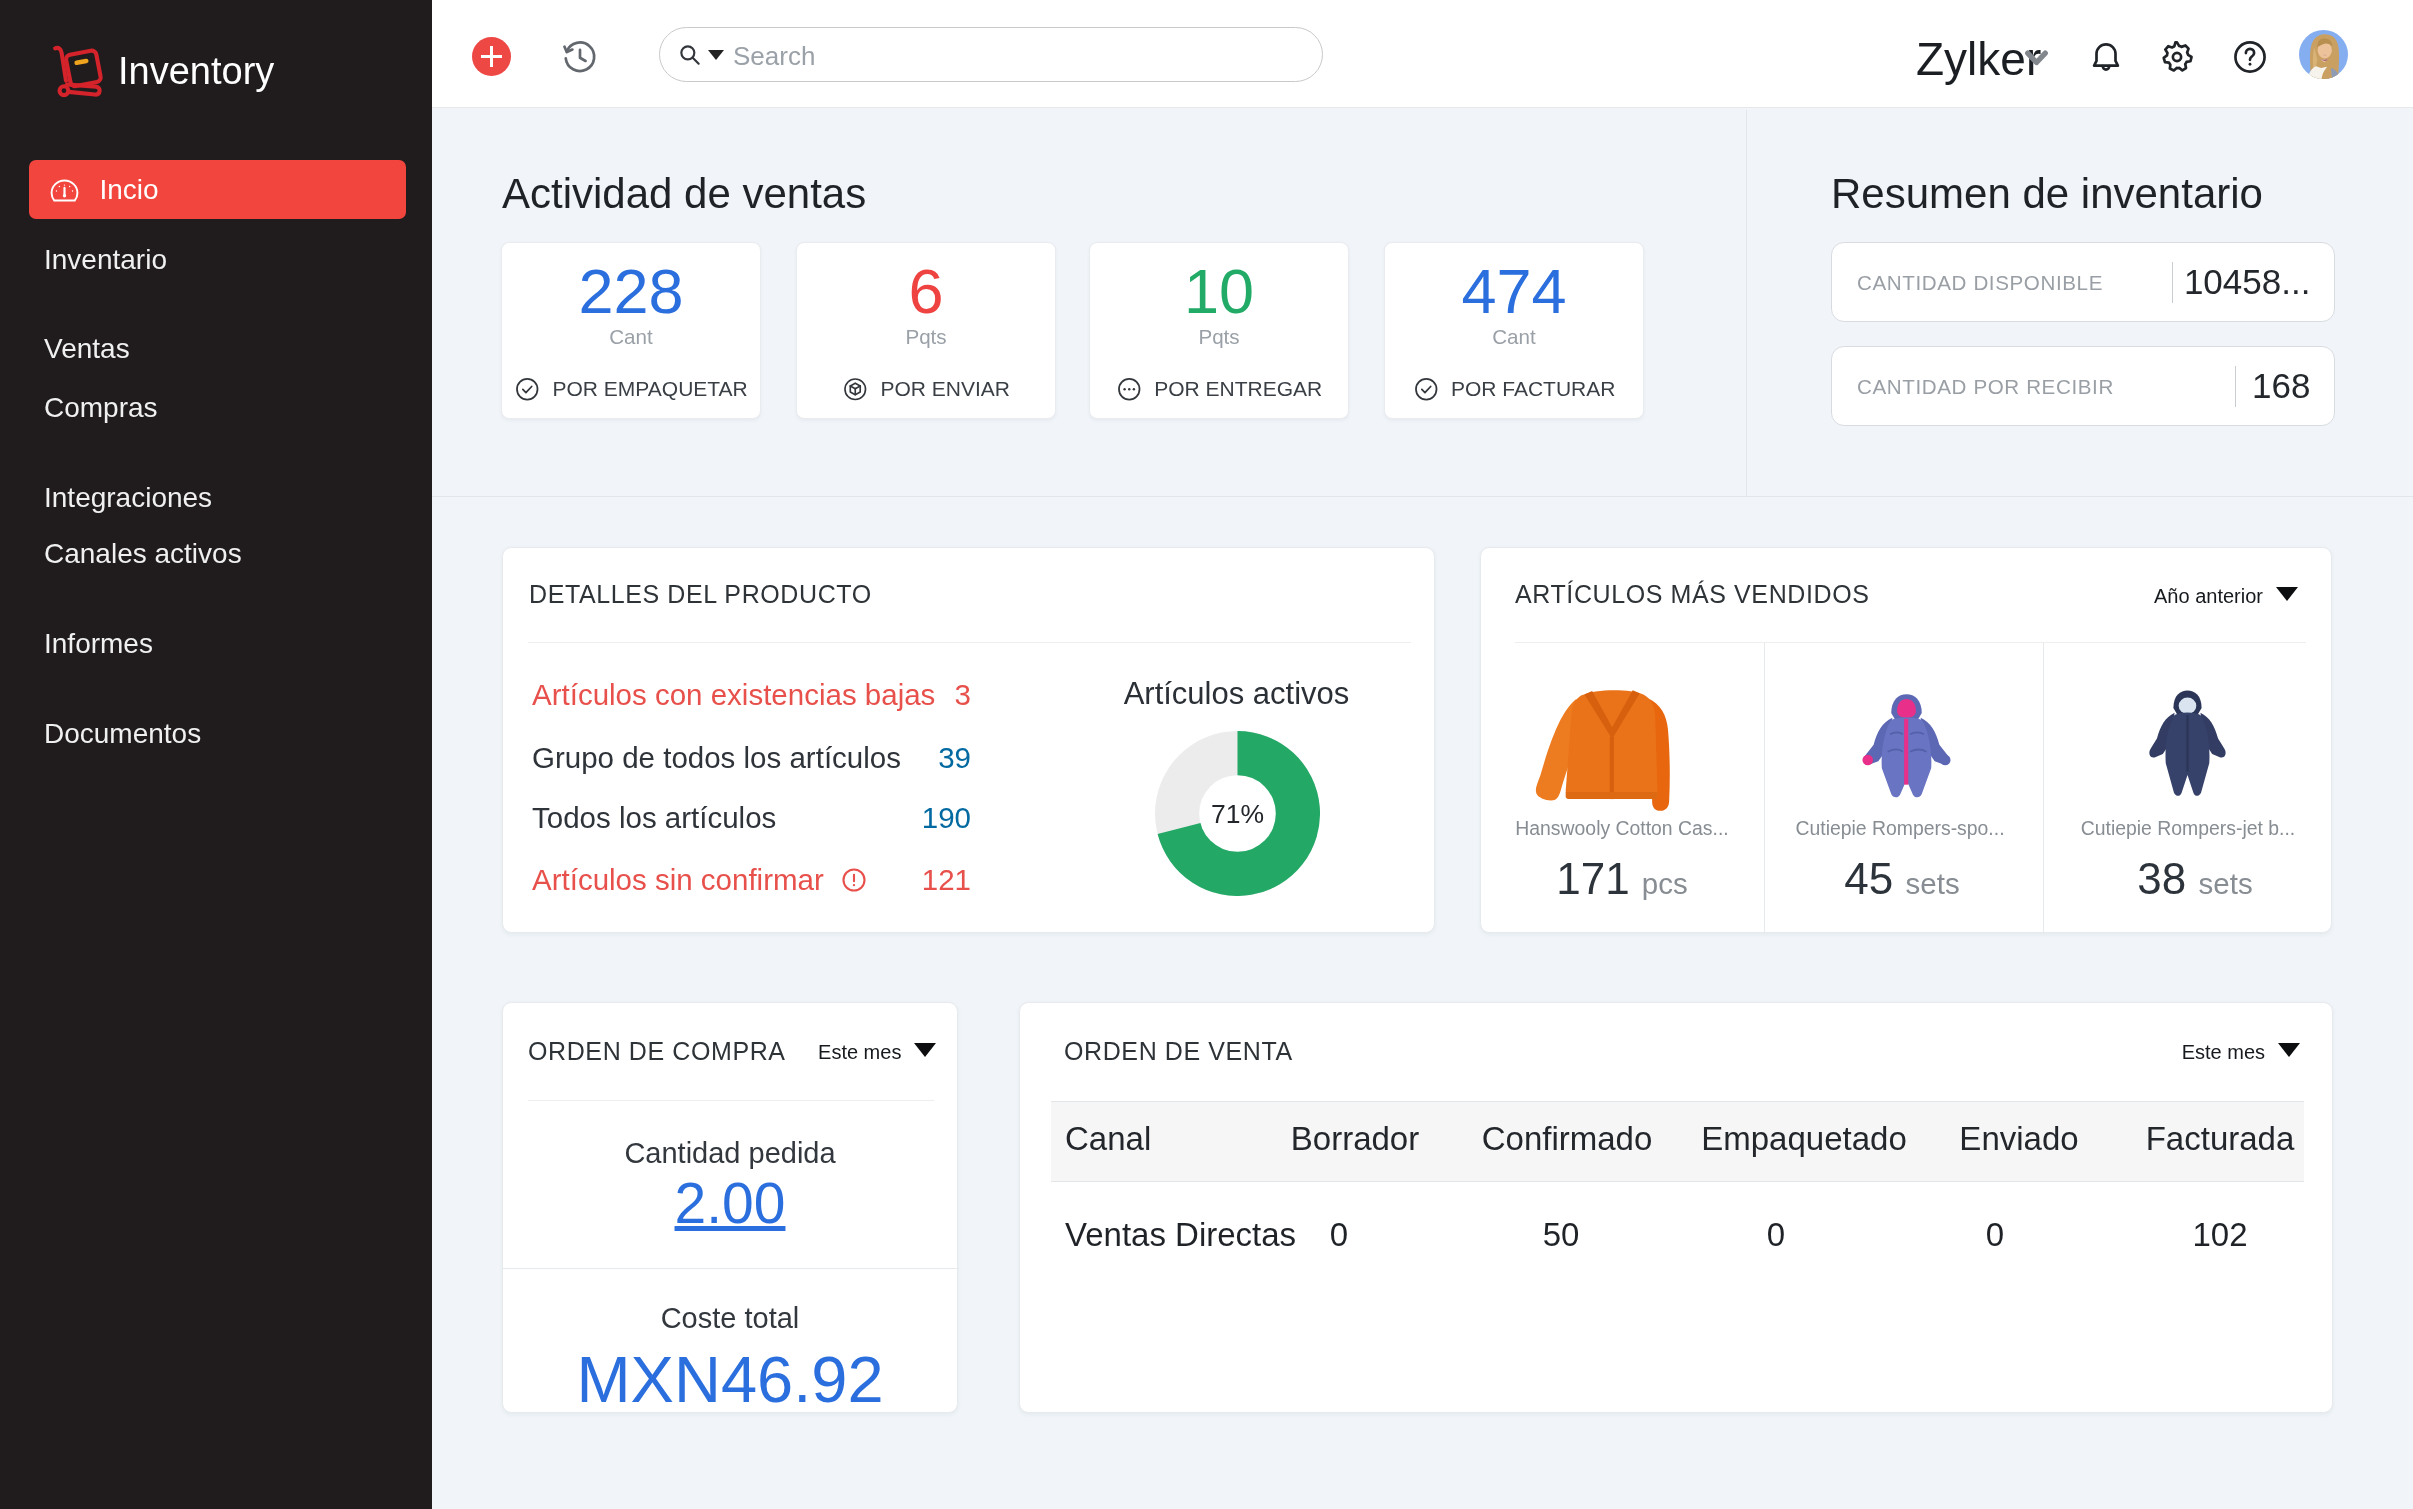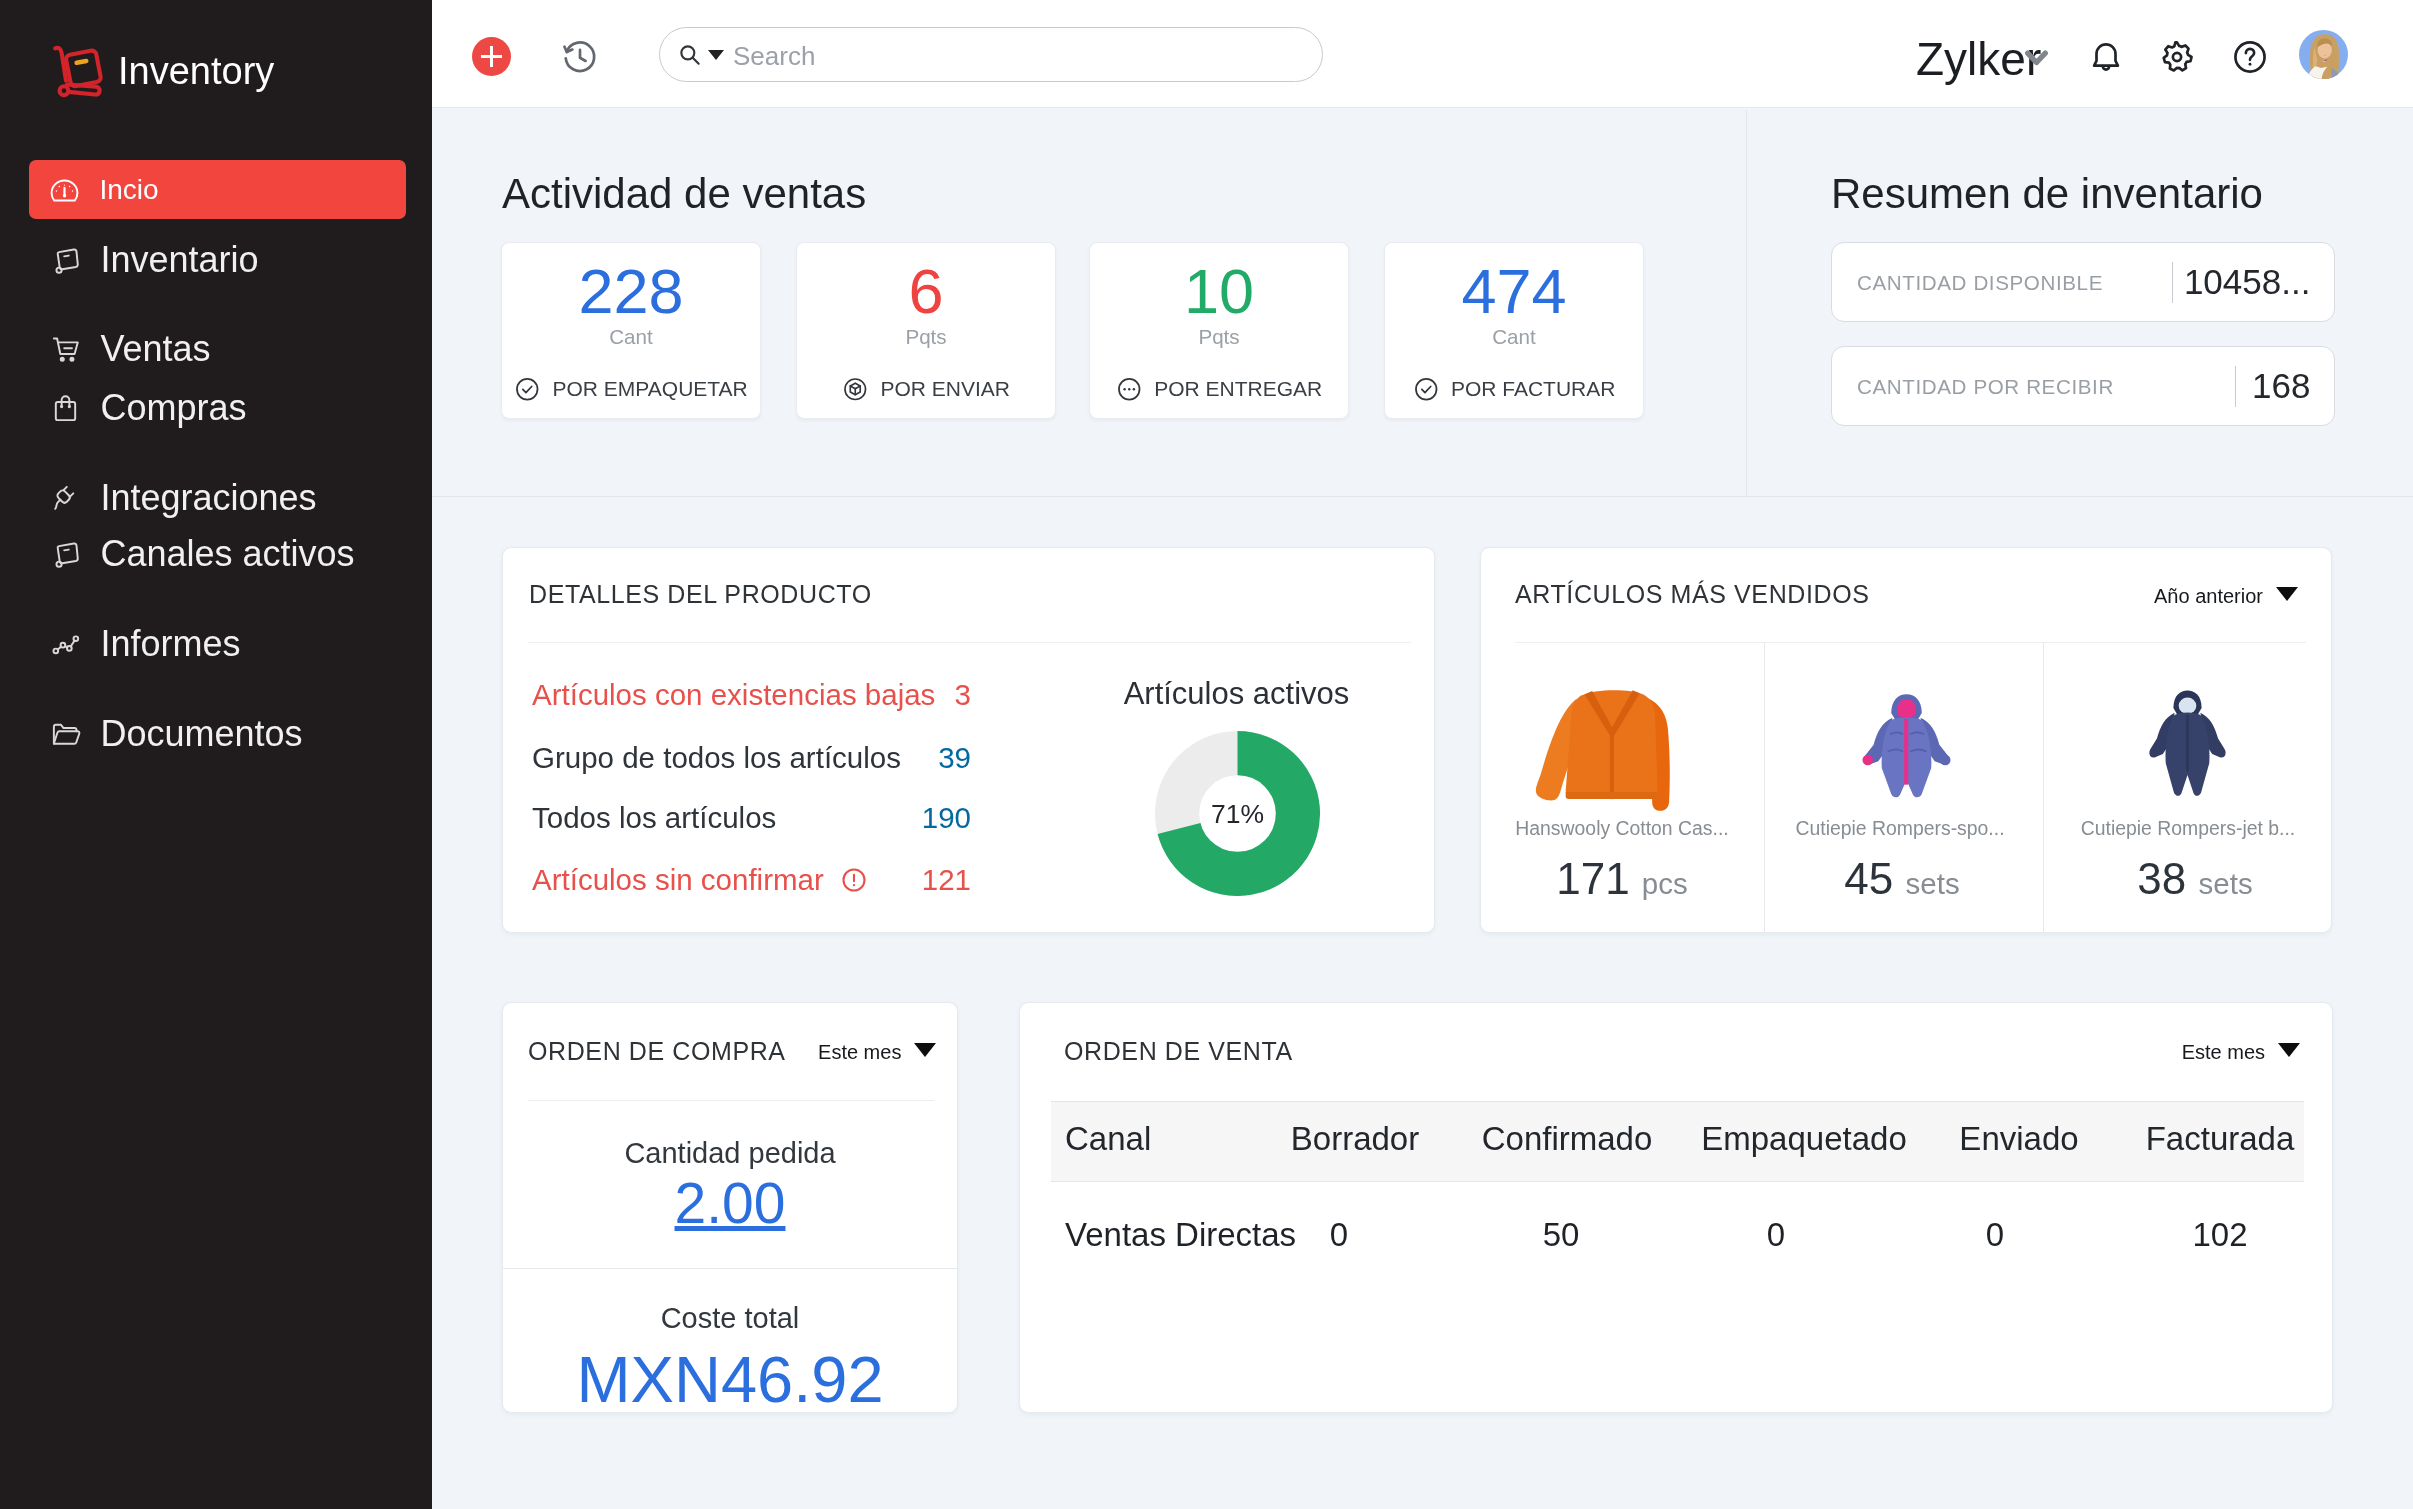--- a/index.html
+++ b/index.html
@@ -2,21 +2,21 @@
 <html style="font-size:9.4px"><head>
 <meta charset="utf-8">
 <style>
 * { margin:0; padding:0; box-sizing:border-box; }
 html,body { width:2413px; height:1509px; font-family:"Liberation Sans", sans-serif; background:#f1f5f9; overflow:hidden; }
 #page { position:absolute; top:0; left:0; width:2413px; height:1312px; }
 .abs { position:absolute; }
 
 
 #sidebar { position:absolute; left:0; top:0; width:432px; height:1509px; background:#201c1d; }
-.navitem { position:absolute; left:50px; height:32px; color:#f0f0f1; font-size:36px; display:flex; align-items:center; }
+.navitem { position:absolute; left:44px; height:32px; color:#f0f0f1; font-size:28px; display:flex; align-items:center;flex-direction:column; }
 .navitem svg { width:31px; height:31px; margin-right:19.4px; }
 #active { position:absolute; left:29px; top:160px; width:377px; height:59px; background:#f2453e; border-radius:7px; display:flex; align-items:center; padding-left:20px; color:#fff; font-size:28px; }
 #active svg { width:31px; height:31px; margin-right:19.4px; }
 #logotext { position:absolute; left:118px; top:50px; color:#fff; font-size:38px; font-weight:500; letter-spacing:0px; }
 
 
 #topbar { position:absolute; left:432px; top:0; width:1982px; height:108px; background:#fff; border-bottom:1.2px solid #e8e8e8; }
 #plusbtn { position:absolute; left:472px; top:37px; width:39px; height:39px; border-radius:50%; background:#ee4845; }
 #plusbtn:after { content:""; position:absolute; left:9.4px; top:18px; width:20.6px; height:2.9px; background:#fff; }
 #plusbtn:before { content:""; position:absolute; left:18px; top:9.4px; width:2.9px; height:20.6px; background:#fff; }

